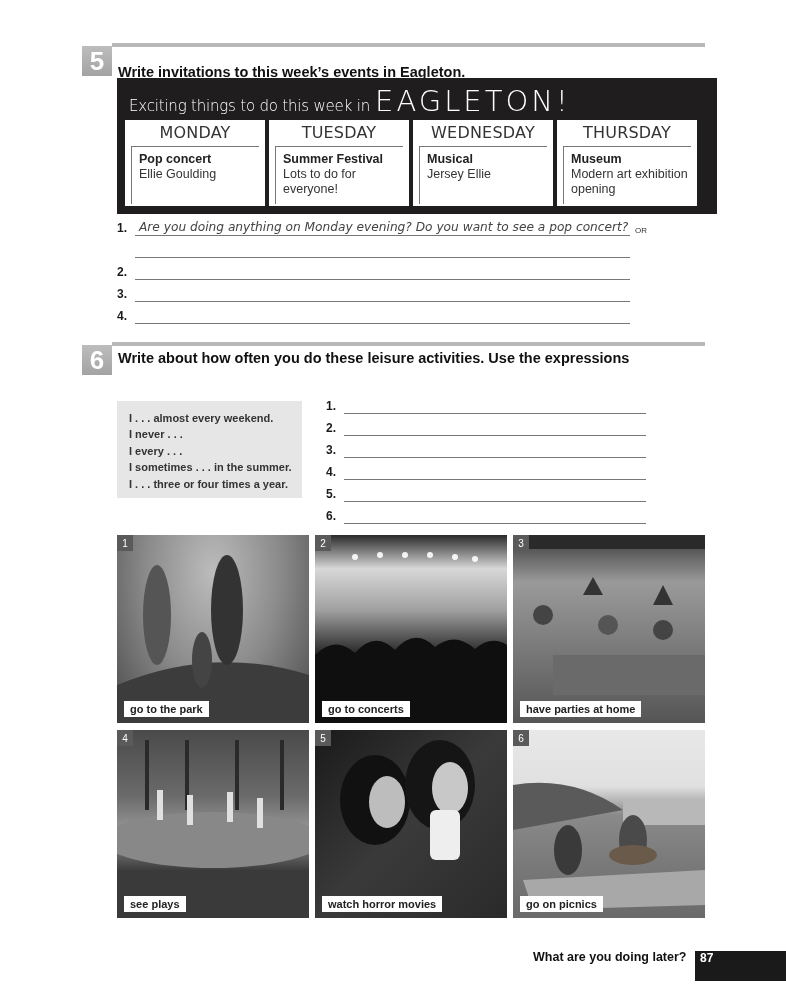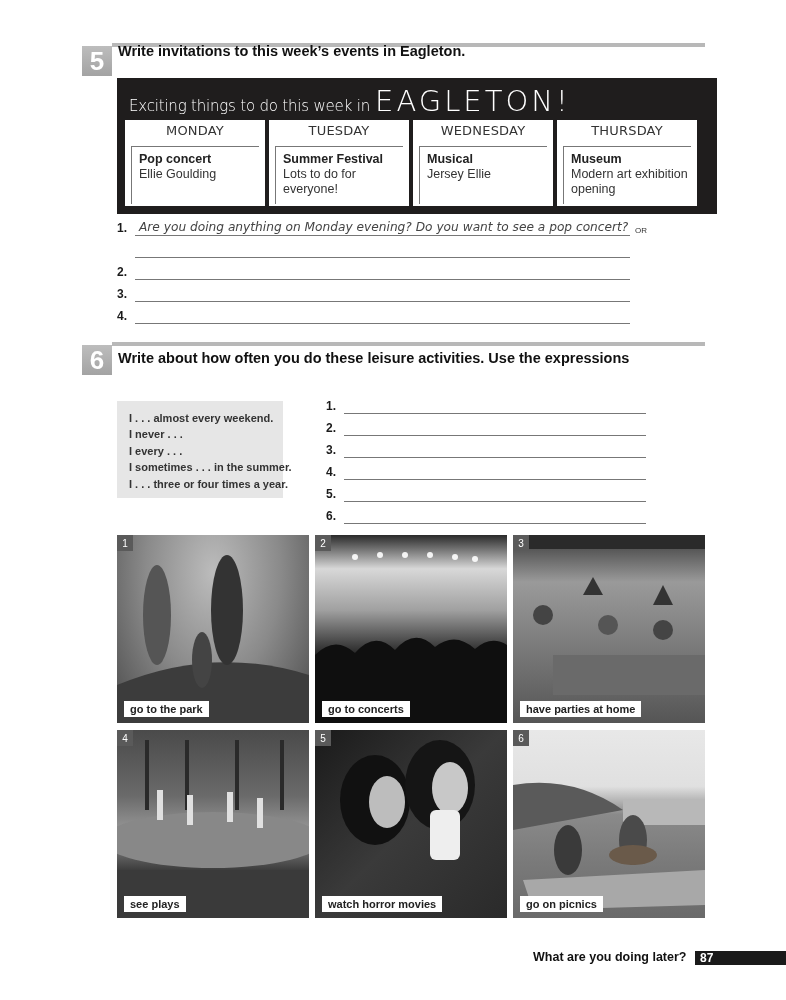--- a/index.html
+++ b/index.html
@@ -16,59 +16,59 @@
     font-weight: bold; font-size: 14.5px; color: #111; line-height: 17px; }
 
   
   .poster { position: absolute; left: 117px; top: 78px; width: 600px; height: 136px; background: #1f1d1d; }
   .poster-heading { position: absolute; left: 12px; top: 6px; color: #fff; white-space: nowrap;
     font-family: "DejaVu Sans", sans-serif; }
   .poster-heading .small { font-size: 15px; font-weight: 300; letter-spacing: -0.2px; }
   .poster-heading .big { font-size: 29px; letter-spacing: 3px; font-weight: 300; }
   .day-card { position: absolute; top: 42px; width: 140px; height: 86px; background: #fff; }
   .day-name { position: absolute; left: 0; right: 0; top: 3px; text-align: center;
-    font-family: "DejaVu Sans", sans-serif; font-size: 13px; color: #333; letter-spacing: 0.2px; }
+    font-family: "DejaVu Sans", sans-serif; font-size: 16px; color: #333; letter-spacing: 0.2px; }
   .day-box { position: absolute; left: 6px; top: 26px; right: 6px; height: 58px;
     border-top: 1px solid #777; border-left: 1px solid #777; padding: 5px 0 0 7px; }
   .day-event { font-family: "Liberation Sans", sans-serif; font-weight: bold; font-size: 12.5px; color: #222; line-height: 15px; }
   .day-desc { font-family: "Liberation Sans", sans-serif; font-size: 12.5px; color: #333; line-height: 15px; }
 
   
   .line-row { position: absolute; left: 117px; height: 18px; }
   .line-num { position: absolute; left: 0; bottom: 1px; font-family: "Liberation Sans", sans-serif; font-weight: bold; font-size: 12px; }
   .line-rule { position: absolute; left: 18px; bottom: 0; width: 495px; border-bottom: 1px solid #777; height: 18px; }
   .line-text { position: absolute; left: 22px; bottom: 2px; white-space: nowrap;
     font-family: "DejaVu Sans", sans-serif; font-style: italic; font-size: 12.2px; color: #444; font-weight: 300; }
   .or-label { position: absolute; left: 518px; bottom: 1px; font-family: "Liberation Sans", sans-serif; font-size: 8px; color: #333; }
 
   
-  .expr-box { position: absolute; left: 117px; top: 401px; width: 166px; height: 97px; background: #e6e6e6; padding: 9px 0 0 12px; }
+  .expr-box { position: absolute; left: 117px; top: 401px; width: 185px; height: 97px; background: #e6e6e6; padding: 9px 0 0 12px; }
   .expr-item { font-family: "Liberation Sans", sans-serif; font-size: 11px; font-weight: bold; color: #333; line-height: 16.4px; white-space: nowrap; }
 
   .line-row6 { position: absolute; left: 326px; height: 18px; }
   .line-row6 .line-rule { width: 302px; }
 
   
   .photo { position: absolute; width: 192px; height: 188px; overflow: hidden; }
   .photo-num { position: absolute; left: 0; top: 0; width: 16px; height: 16px; background: #5a5a5a;
     color: #fff; font-family: "Liberation Sans", sans-serif; font-size: 10px; display: flex; align-items: center; justify-content: center; }
   .photo-caption { position: absolute; left: 7px; bottom: 6px; background: #fff; padding: 2px 6px;
     font-family: "Liberation Sans", sans-serif; font-size: 11px; font-weight: bold; color: #222; white-space: nowrap; }
 
   
   .footer-text { position: absolute; left: 533px; top: 950px; font-family: "Liberation Sans", sans-serif; font-weight: bold; font-size: 12.5px; color: #111; }
-  .footer-bar { position: absolute; left: 695px; top: 951px; width: 91px; height: 14px; background: #1a1a1a; }
+  .footer-bar { position: absolute; left: 695px; top: 951px; width: 91px; height: 30px; background: #1a1a1a; }
   .page-num { position: absolute; left: 5px; top: 0; color: #fff; font-family: "Liberation Sans", sans-serif; font-weight: bold; font-size: 12px; line-height: 14px; }
 </style>
 </head>
 <body>
 
 <div class="ex-rule" style="top:43px;"></div>
 <div class="ex-badge" style="top:46px;">5</div>
-<div class="ex-title" style="top:43px;">Write invitations to this week’s events in Eagleton.</div>
+<div class="ex-title" style="top:64px;">Write invitations to this week’s events in Eagleton.</div>
 
 <div class="poster">
   <div class="poster-heading">
     <span class="small">Exciting things to do this week in</span>
     <span class="big">EAGLETON!</span>
   </div>
   <div class="day-card" style="left:8px;">
     <div class="day-name">MONDAY</div>
     <div class="day-box">
       <div class="day-event">Pop concert</div>

